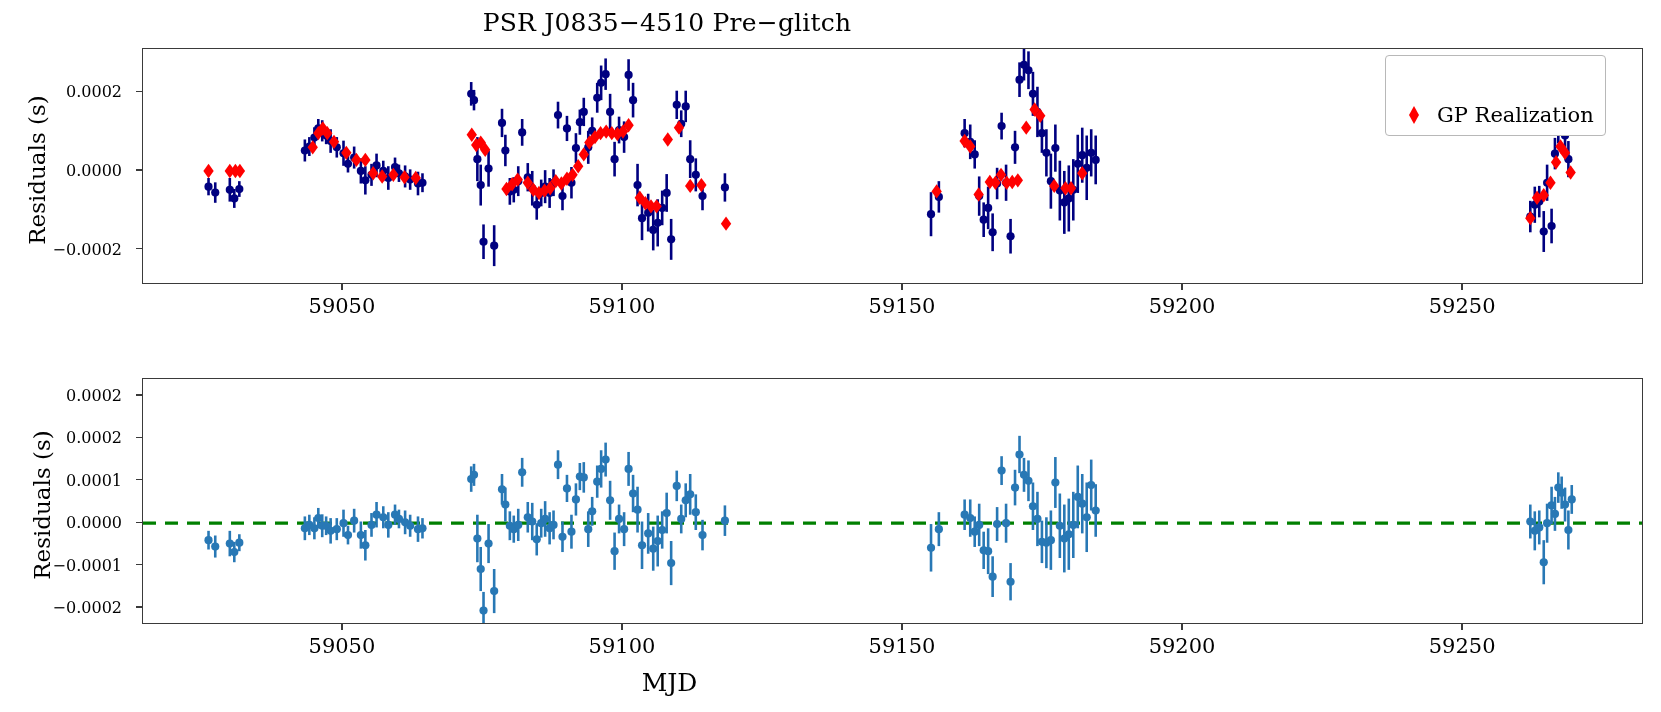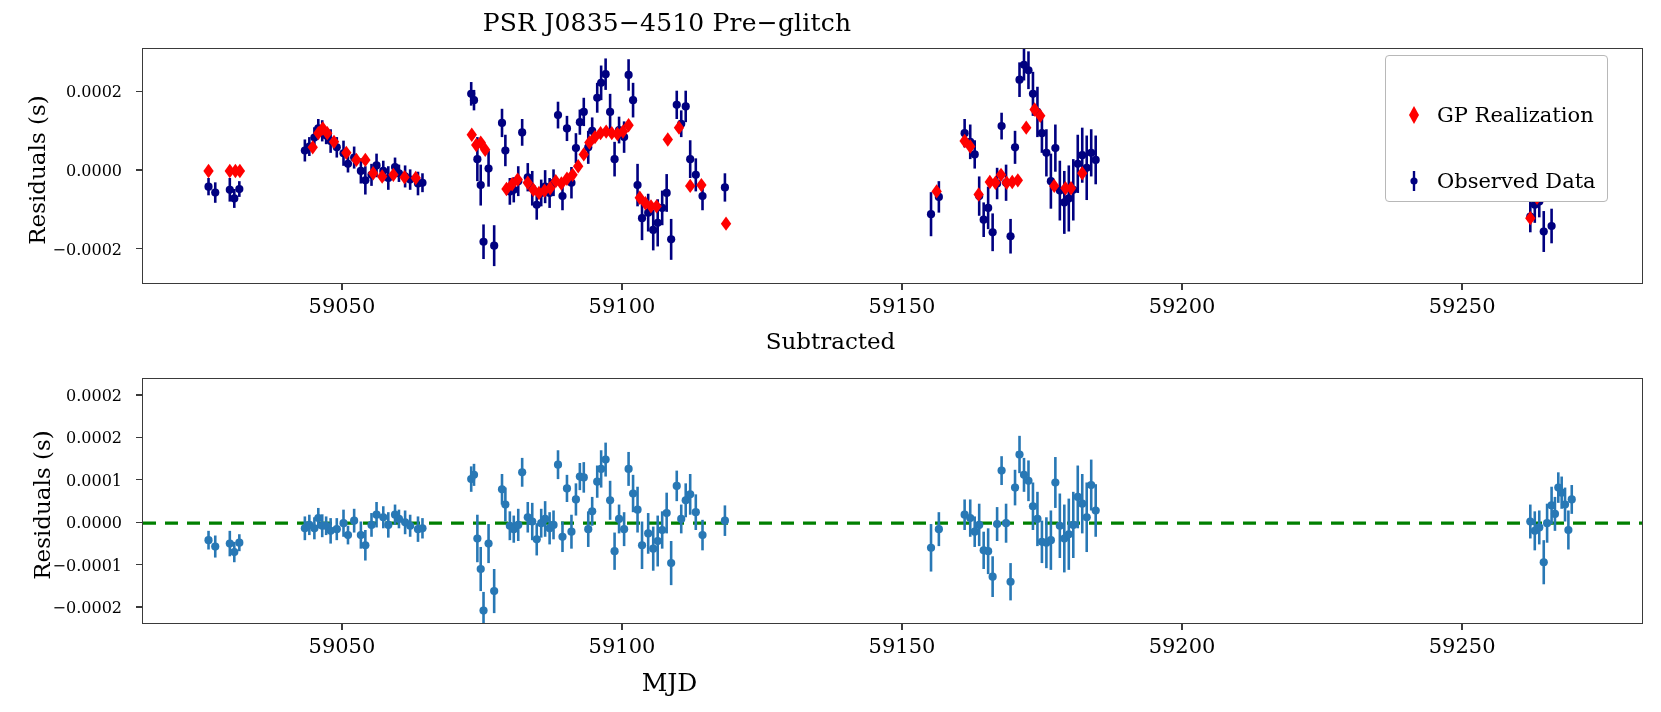--- a/index.html
+++ b/index.html
@@ -523,32 +523,22 @@
 
   <div id="legend">
     <div class="legend-row">
       <span class="legend-marker">
         <svg width="34" height="26" viewBox="0 0 34 26">
           <polygon points="17,4 22,13 17,22 12,13" fill="#ff0000"></polygon>
         </svg>
       </span>
       <span class="legend-text">GP Realization</span>
     </div>
-    <div class="legend-row">
-      <span class="legend-marker">
-        <svg width="34" height="26" viewBox="0 0 34 26">
-          <line x1="17" y1="3" x2="17" y2="23" stroke="#000080" stroke-width="2.4"></line>
-          <circle cx="17" cy="13" r="3.6" fill="#000080"></circle>
-        </svg>
-      </span>
-      <span class="legend-text">Observed Data</span>
-    </div>
   </div>
 
-  <div class="subplot-caption" id="caption-subtracted">Subtracted</div>
 
   <div class="ylabel" id="ylabel-bottom">Residuals (s)</div>
   <div id="bottom-yticks">
       <div class="ytick-wrap" style="top: 394.966px;">
         <div class="ytick-label">0.0002</div>
       </div>
       <div class="tick-mark tick-y" style="top: 394.266px;"></div>
       <div class="ytick-wrap" style="top: 437.379px;">
         <div class="ytick-label">0.0002</div>
       </div>

